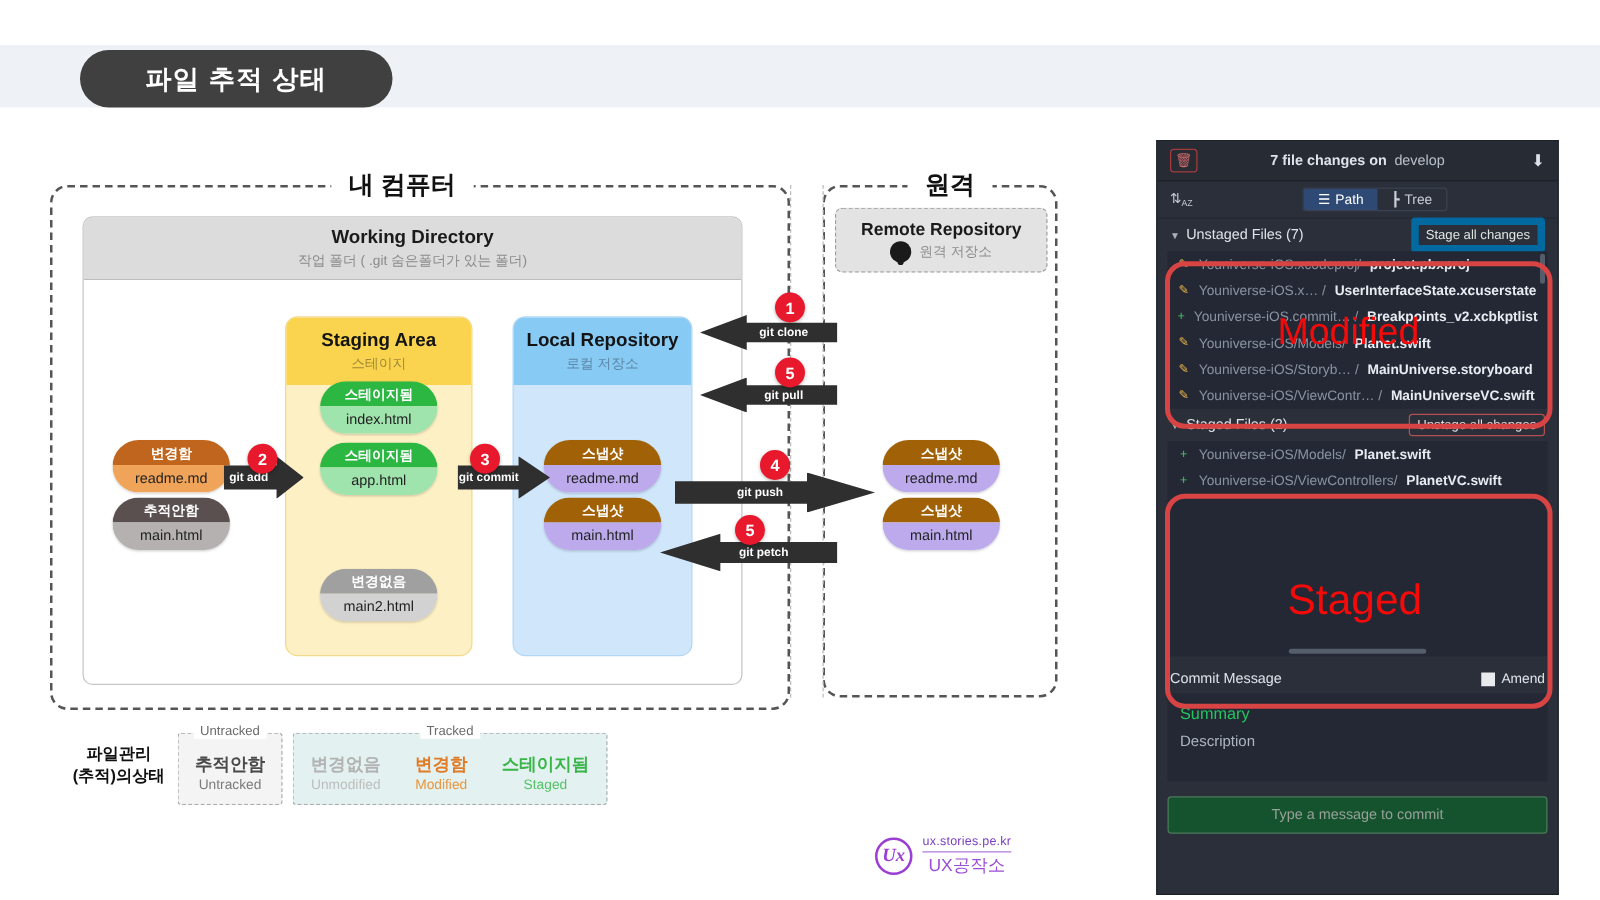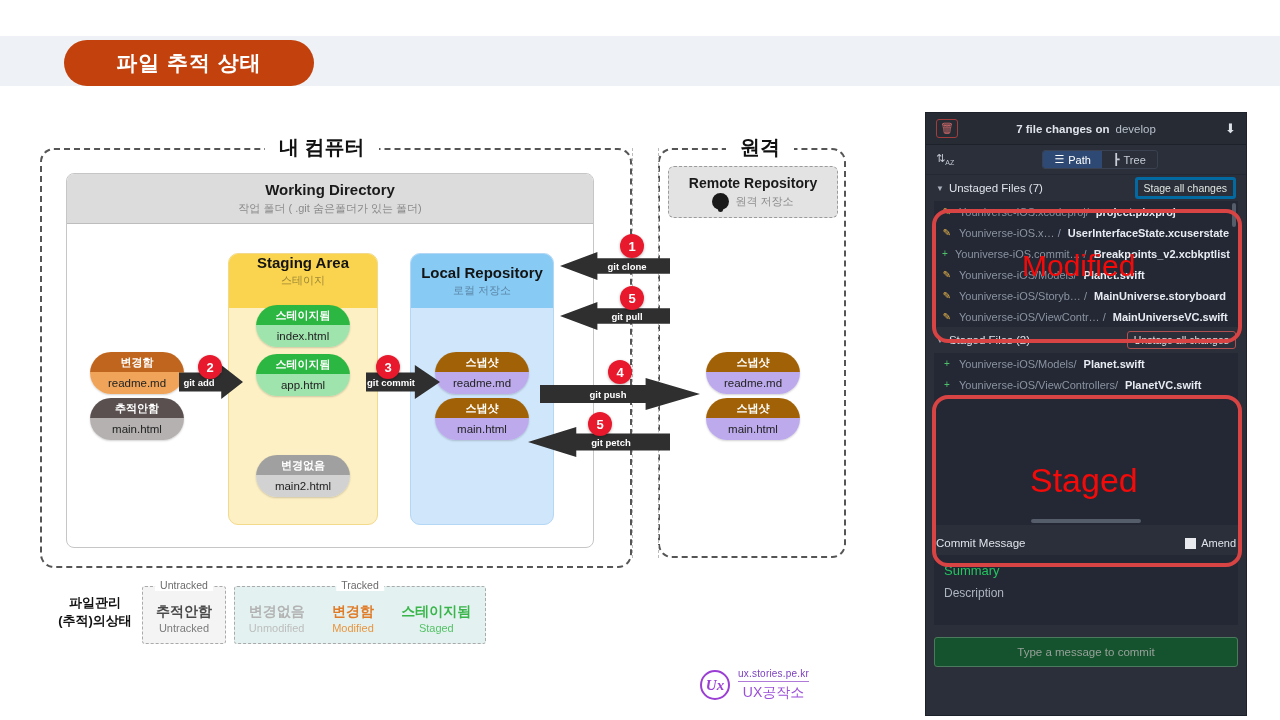--- a/index.html
+++ b/index.html
@@ -12,21 +12,21 @@
   }
 
   
   #title-bar-strip {
     position: absolute; left: 0; top: 36px; width: 1280px; height: 50px;
     background: #eef2f6;
   }
   #title-pill {
     position: absolute; left: 64px; top: 40px;
     width: 250px; height: 46px;
-    background: #c2410c; border-radius: 23px;
+    background: #404040; border-radius: 23px;
     display: flex; align-items: center; justify-content: center;
   }
   #title-pill span {
     color: #ffffff; font-size: 21px; font-weight: bold; letter-spacing: 1px;
   }
 
   
   #diagram { position: absolute; left: 0; top: 100px; width: 910px; height: 620px; }
 
   .dashed-zone {
@@ -57,21 +57,21 @@
   #working-dir-header .wd-sub   { font-size: 11px; color: #8a8a8a; margin-top: 3px; }
 
   
   #staging-area {
     position: absolute; left: 228px; top: 153px; width: 150px; height: 272px;
     background: #fdf0c4; border-radius: 10px; overflow: hidden;
     border: 1px solid #f3d98b;
   }
   #staging-header {
     height: 54px; background: #fad44e;
-    display: flex; flex-direction: column; align-items: center; 
+    display: flex; flex-direction: column; align-items: center; justify-content: center;
   }
   #staging-header .sa-title { font-size: 15px; font-weight: bold; color: #141414; }
   #staging-header .sa-sub   { font-size: 11px; color: #a08a38; margin-top: 2px; }
 
   
   #local-repo {
     position: absolute; left: 410px; top: 153px; width: 144px; height: 272px;
     background: #cfe6fb; border-radius: 10px; overflow: hidden;
     border: 1px solid #b3d7f5;
   }
@@ -210,21 +210,21 @@
   .seg.active { background: #2e4a74; color: #fff; }
 
   .section-head {
     height: 26px; display: flex; align-items: center; padding: 0 10px; gap: 5px;
   }
   .section-head .caret { font-size: 8px; color: #aab1bd; }
   .section-head .sh-label { font-size: 11.5px; color: #dfe3ea; }
   .section-head .pill-btn {
     margin-left: auto; font-size: 10.5px; padding: 2px 6px; border-radius: 3px;
   }
-  .pill-stage   { border: 3px solid #0369a1; color: #dfe6e0; }
+  .pill-stage   { border: 6px solid #0369a1; color: #dfe6e0; }
   .pill-unstage { border: 1px solid #b05050; color: #e6dcdc; }
 
   .file-list { background: #232834; margin: 0 8px; position: relative; }
   #unstaged-list { height: 126px; }
   #staged-list   { height: 172px; }
   .file-row { height: 21px; display: flex; align-items: center; padding: 0 8px; gap: 7px; }
   .file-row .glyph { width: 10px; text-align: center; font-size: 10px; }
   .glyph-mod { color: #e8b44a; }
   .glyph-add { color: #4fc16a; }
   .file-row .path { color: #8b93a1; font-size: 11px; white-space: nowrap; }

